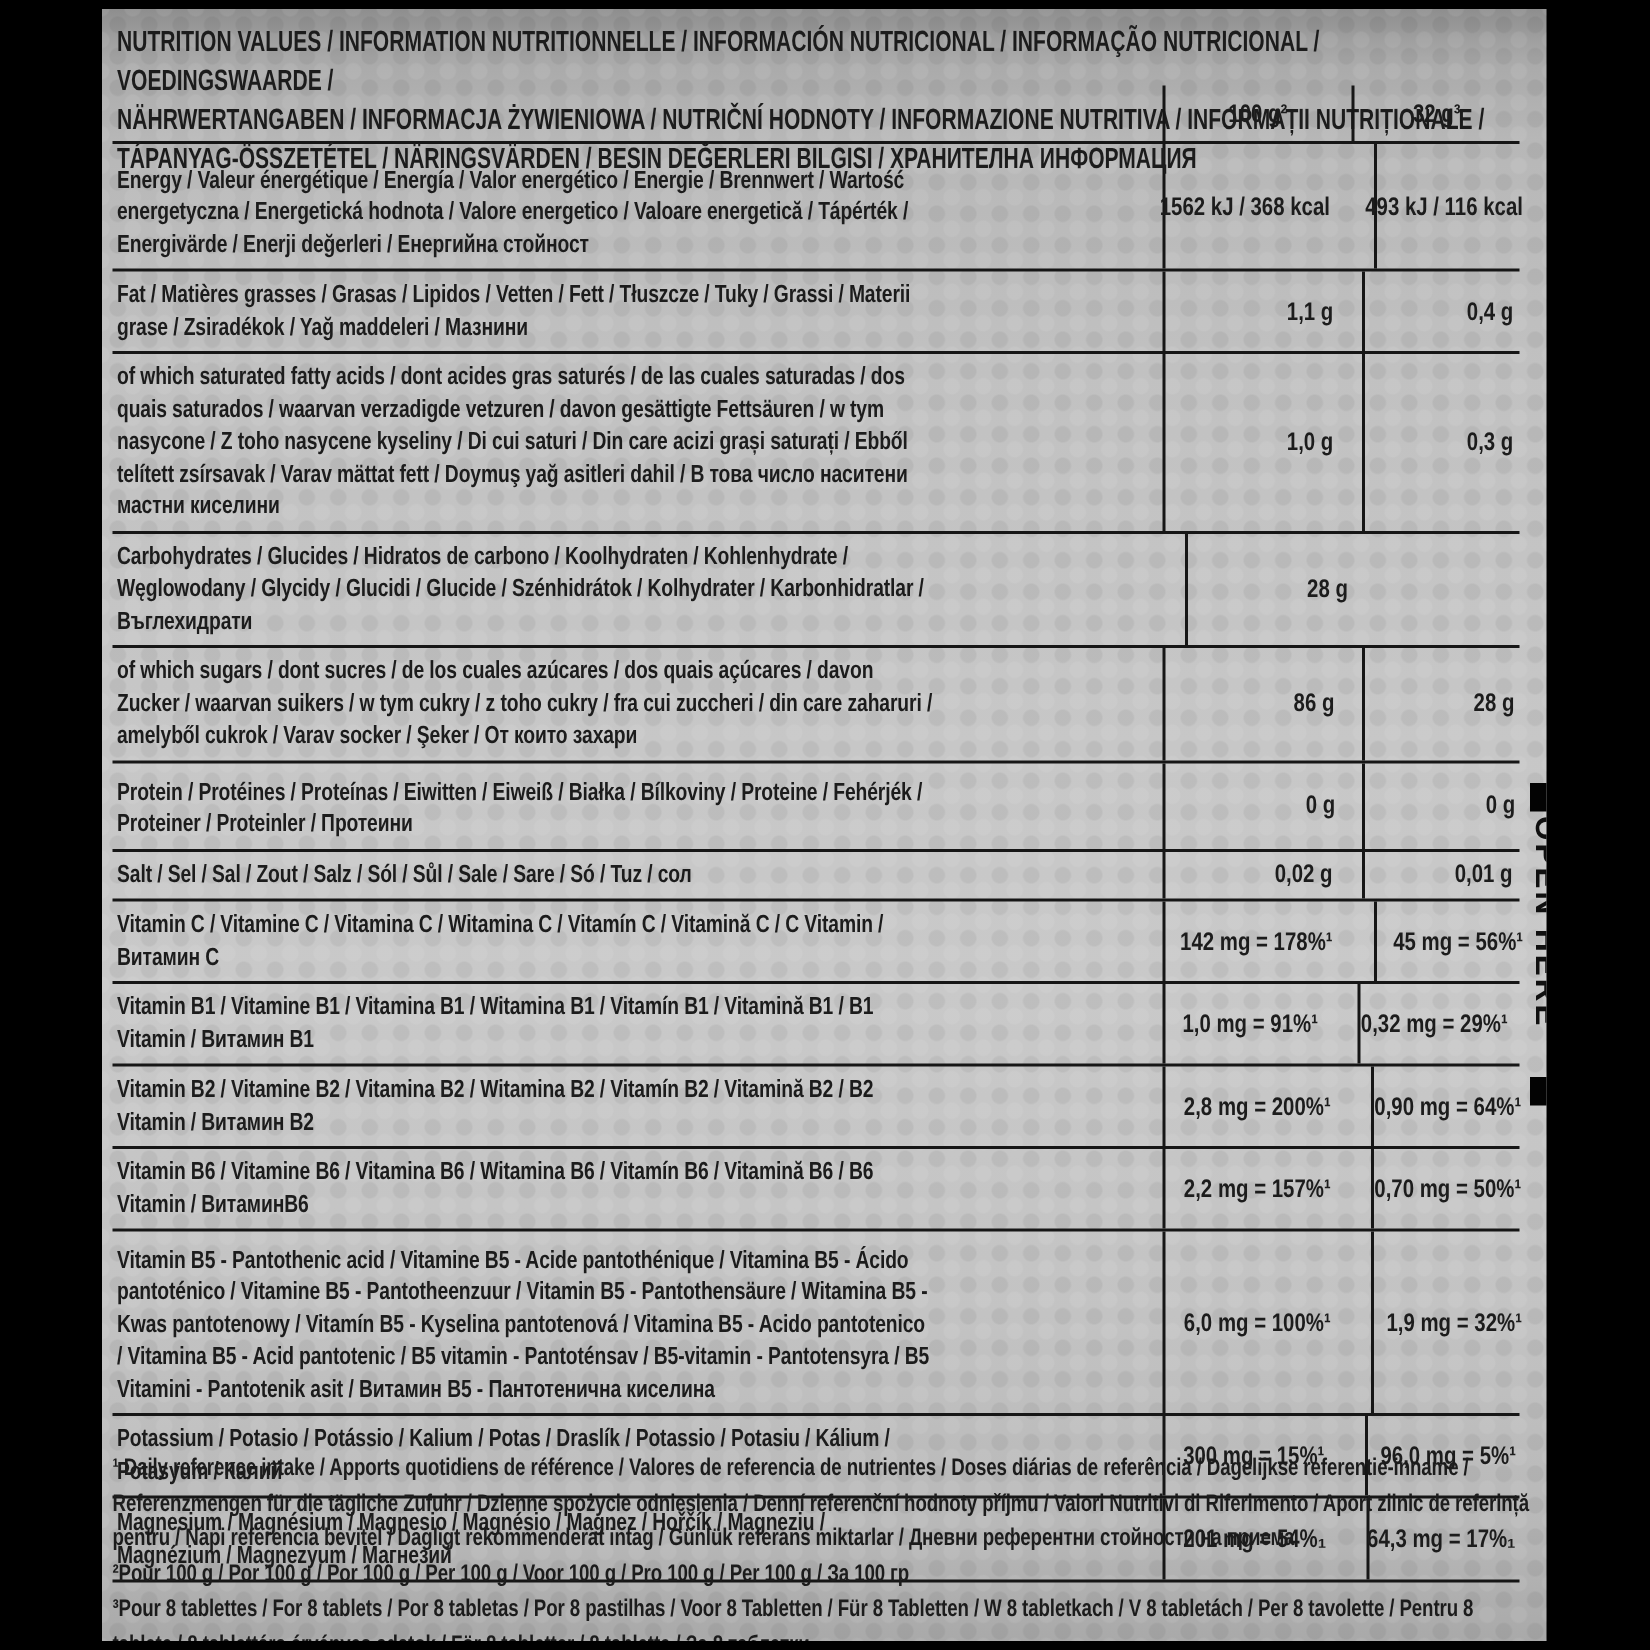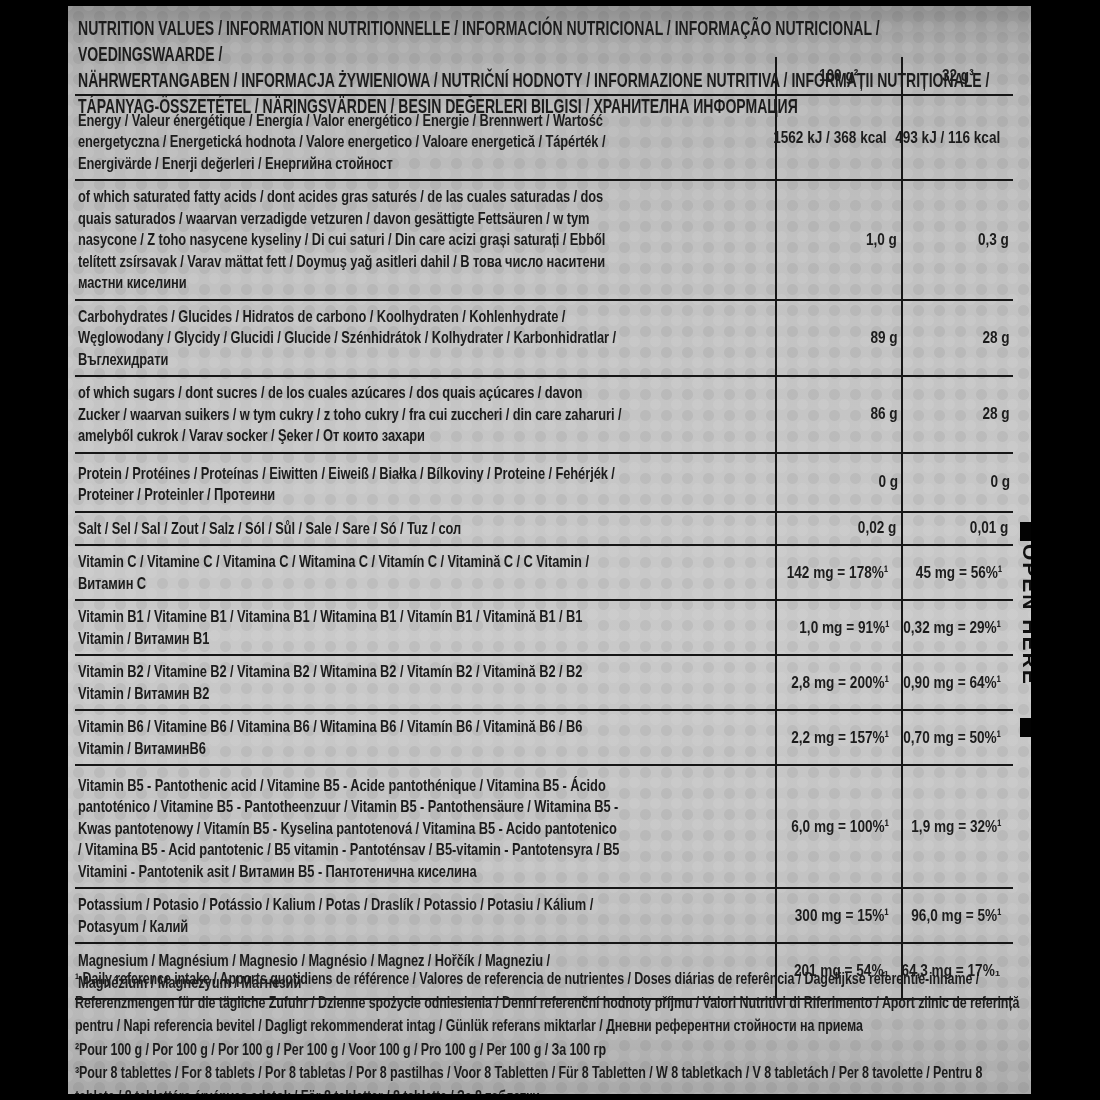--- a/index.html
+++ b/index.html
@@ -37,21 +37,21 @@
 
   
   .row { display:flex; align-items:stretch; border-bottom:2px solid #161616; }
   .lc { width:700px; display:flex; align-items:flex-end; padding:5px 0 5px 3px; overflow:visible; }
   .cond {
     width:897px; transform:scaleX(0.78); transform-origin:0 50%;
     font-weight:bold; font-size:16.5px; line-height:21.5px; letter-spacing:-0.1px;
   }
   .vc { width:126px; display:flex; align-items:center; justify-content:flex-end;
         border-left:2px solid #161616; }
-  .vc.w2 { width:112px; }
+  .vc.w2 { width:112px;margin-left:15px; }
   .condv { display:inline-block; transform:scaleX(0.8); transform-origin:50% 50%;
            font-weight:bold; font-size:17px; white-space:nowrap; }
 
   
   .footnotes { position:absolute; left:7px; top:944px; width:945px; padding-top:17px; }
   .fn { width:1211px; transform:scaleX(0.78); transform-origin:0 0;
         font-weight:bold; font-size:16px; line-height:23.5px; margin:0; letter-spacing:-0.1px; }
 
   
   .open-here {
@@ -91,39 +91,47 @@
             <div class="cond">Energy / Valeur énergétique / Energía / Valor energético / Energie / Brennwert / Wartość energetyczna / Energetická hodnota / Valore energetico / Valoare energetică / Tápérték / Energivärde / Enerji değerleri / Енергийна стойност</div>
           </div>
         <div class="vc">
             <span class="condv">1562 kJ / 368 kcal</span>
           </div>
         <div class="vc w2">
             <span class="condv">493 kJ / 116 kcal</span>
           </div>
       </div>
 
+      <div class="row" style="min-height:53px">
+        <div class="lc">
+            <div class="cond">Fat / Matières grasses / Grasas / Lipidos / Vetten / Fett / Tłuszcze / Tuky / Grassi / Materii grase / Zsiradékok / Yağ maddeleri / Мазнини</div>
+          </div>
+        <div class="vc">
+            <span class="condv">1,1 g</span>
+          </div>
+        <div class="vc w2">
+            <span class="condv">0,4 g</span>
+          </div>
+      </div>
 
       <div class="row" style="min-height:102px">
         <div class="lc">
             <div class="cond">of which saturated fatty acids / dont acides gras saturés / de las cuales saturadas / dos quais saturados / waarvan verzadigde vetzuren / davon gesättigte Fettsäuren / w tym nasycone /  Z toho nasycene kyseliny / Di cui saturi / Din care acizi grași saturați / Ebből telített zsírsavak / Varav mättat fett / Doymuş yağ asitleri dahil / В това число наситени мастни киселини</div>
           </div>
         <div class="vc">
             <span class="condv">1,0 g</span>
           </div>
         <div class="vc w2">
             <span class="condv">0,3 g</span>
           </div>
       </div>
 
       <div class="row" style="min-height:53px">
         <div class="lc">
             <div class="cond">Carbohydrates / Glucides / Hidratos de carbono / Koolhydraten / Kohlenhydrate / Węglowodany / Glycidy / Glucidi / Glucide / Szénhidrátok / Kolhydrater / Karbonhidratlar / Въглехидрати</div>
-          </div>
-        <div class="vc">
-            <span class="condv">89 g</span>
           </div>
         <div class="vc w2">
             <span class="condv">28 g</span>
           </div>
       </div>
 
       <div class="row" style="min-height:75px">
         <div class="lc">
             <div class="cond">of which sugars / dont sucres / de los cuales azúcares / dos quais açúcares / davon Zucker / waarvan suikers / w tym cukry / z toho cukry / fra cui zuccheri / din care zaharuri / amelyből cukrok / Varav socker / Şeker / От които захари</div>
           </div>

